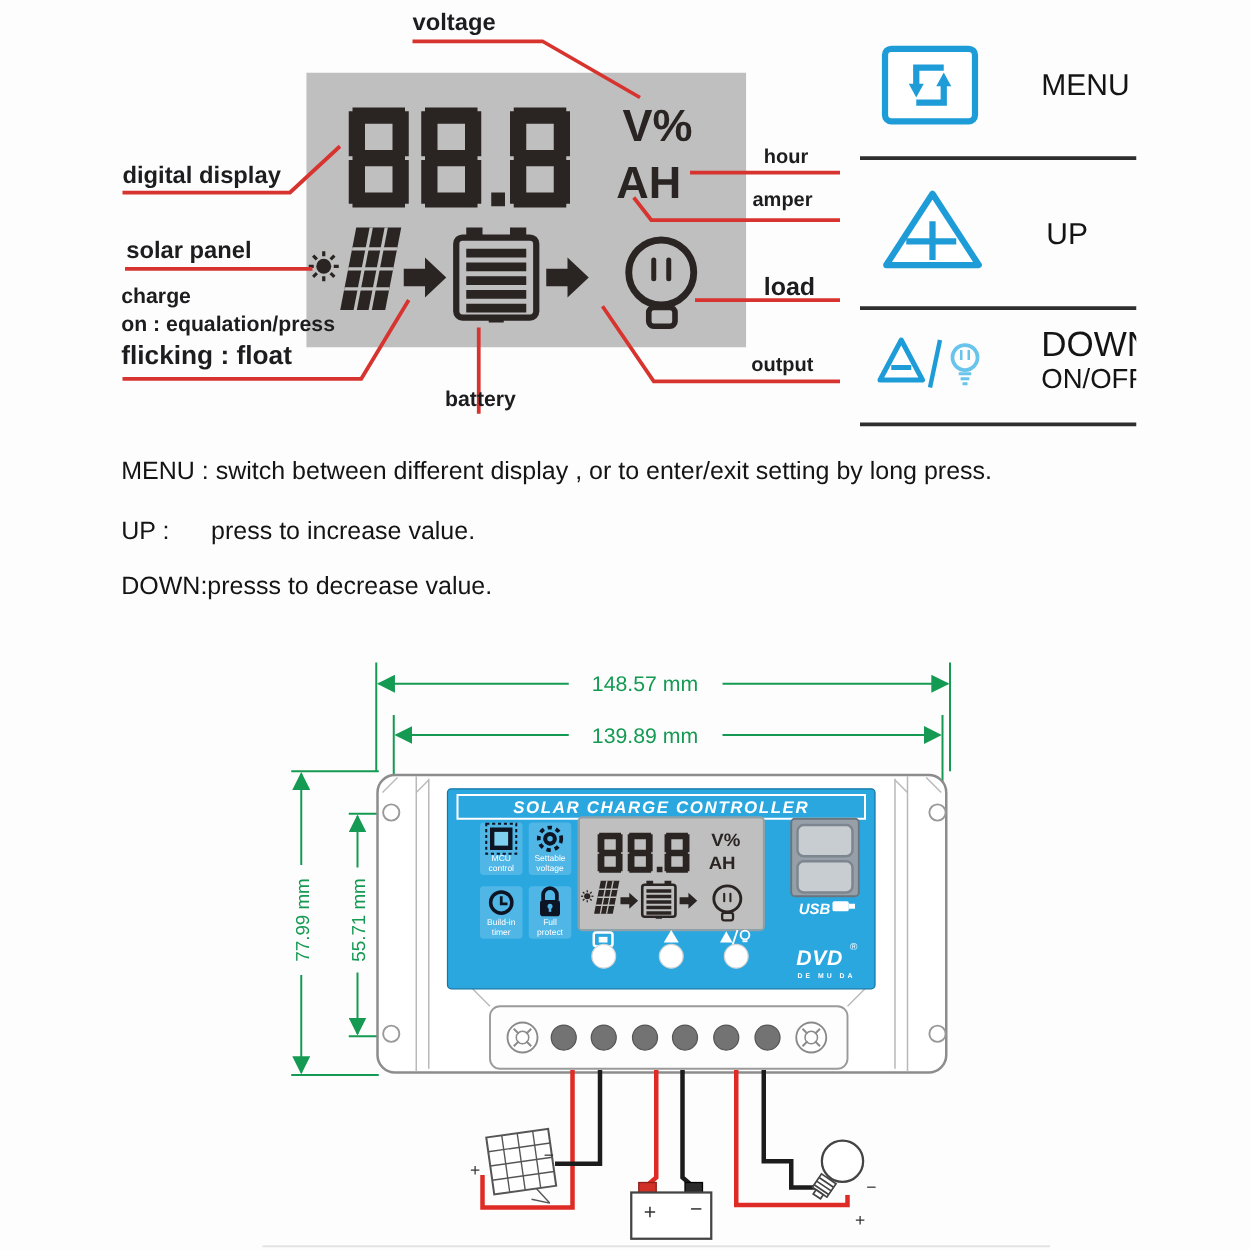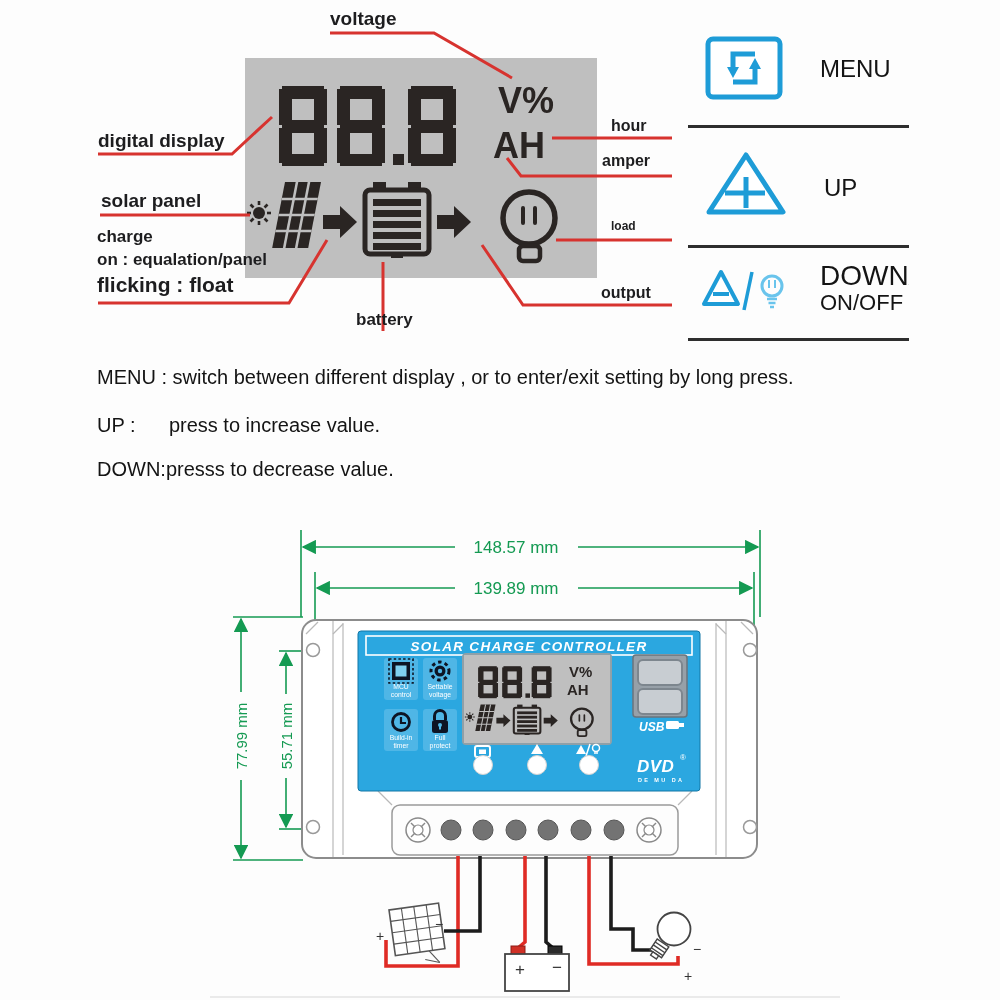--- a/index.html
+++ b/index.html
@@ -1,20 +1,20 @@
 <!DOCTYPE html>
 <html><head>
 <meta charset="utf-8">
 <style>
   html,body{margin:0;padding:0;}
   body{width:1000px;height:1000px;background:#fdfdfd;font-family:"Liberation Sans",sans-serif;color:#1d1d1f;}
   #canvas{position:relative;width:909px;height:1000px;overflow:hidden;}
   .abs{position:absolute;white-space:nowrap;}
   .lbl{font-weight:bold;color:#1d1d1f;}
-  .leg{font-weight:normal;color:#141414;}
+  .leg{font-weight:normal;color:#141414;margin-left:13px;}
   .ins{font-weight:normal;color:#141414;font-size:20px;white-space:pre;}
   .divider{position:absolute;background:#2e2e2e;height:3px;width:226px;}
   svg{font-family:"Liberation Sans",sans-serif;}
   svg text{user-select:none;}
 </style>
 </head>
 <body>
 
 <div id="canvas">
 
@@ -99,26 +99,26 @@
       <path d="M507,158 L521,176 H672"></path>
       <path d="M556,240 H672"></path>
       <path d="M482,245 L523,305 H672"></path>
     </g>
   </svg>
 
   <div class="abs lbl" style="left:330px;top:8px;font-size:19px">voltage</div>
   <div class="abs lbl" style="left:98px;top:130px;font-size:19px">digital display</div>
   <div class="abs lbl" style="left:101px;top:190px;font-size:19px">solar panel</div>
   <div class="abs lbl" style="left:97px;top:227px;font-size:17px">charge</div>
-  <div class="abs lbl" style="left:97px;top:250px;font-size:17px">on : equalation/panel</div>
+  <div class="abs lbl" style="left:97px;top:250px;font-size:17px">on : equalation/press</div>
   <div class="abs lbl" style="left:97px;top:273px;font-size:21px">flicking : float</div>
   <div class="abs lbl" style="left:356px;top:310px;font-size:17px">battery</div>
   <div class="abs lbl" style="left:611px;top:117px;font-size:16px">hour</div>
   <div class="abs lbl" style="left:602px;top:152px;font-size:16px">amper</div>
-  <div class="abs lbl" style="left:611px;top:219px;font-size:12px">load</div>
+  <div class="abs lbl" style="left:611px;top:219px;font-size:20px">load</div>
   <div class="abs lbl" style="left:601px;top:284px;font-size:16px">output</div>
 
   <svg class="abs" style="left:705px;top:36px" width="78" height="64" viewBox="0 0 78 64">
     <rect x="3" y="3" width="72" height="58" rx="5" fill="#ffffff" stroke="#1E9CD7" stroke-width="5"></rect>
     <g stroke="#1E9CD7" stroke-width="5" fill="none">
       <path d="M50,18 H28 V32"></path>
       <path d="M28,46 H50 V32"></path>
     </g>
     <polygon points="22,31 34,31 28,42" fill="#1E9CD7"></polygon>
     <polygon points="44,33 56,33 50,22" fill="#1E9CD7"></polygon>

